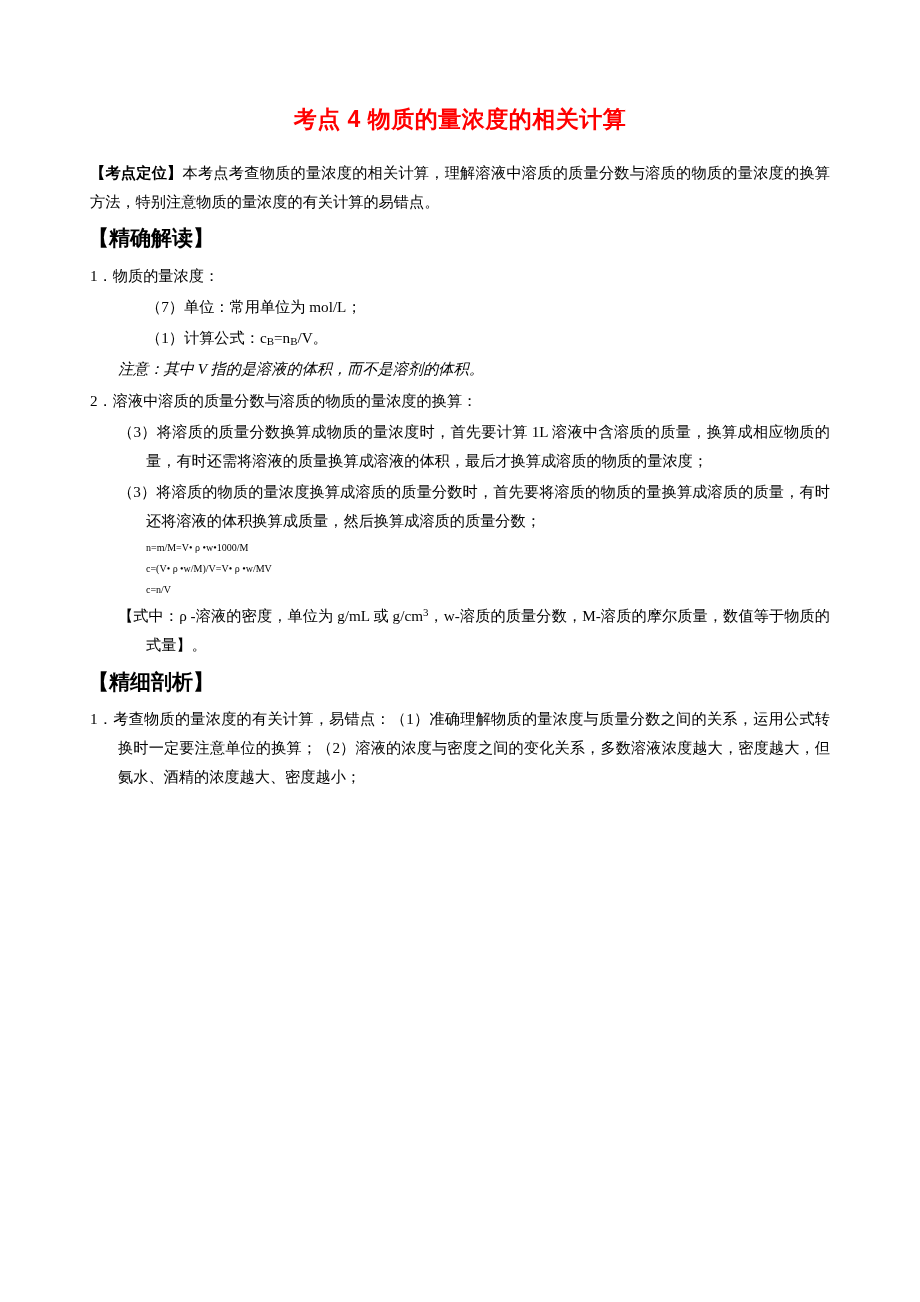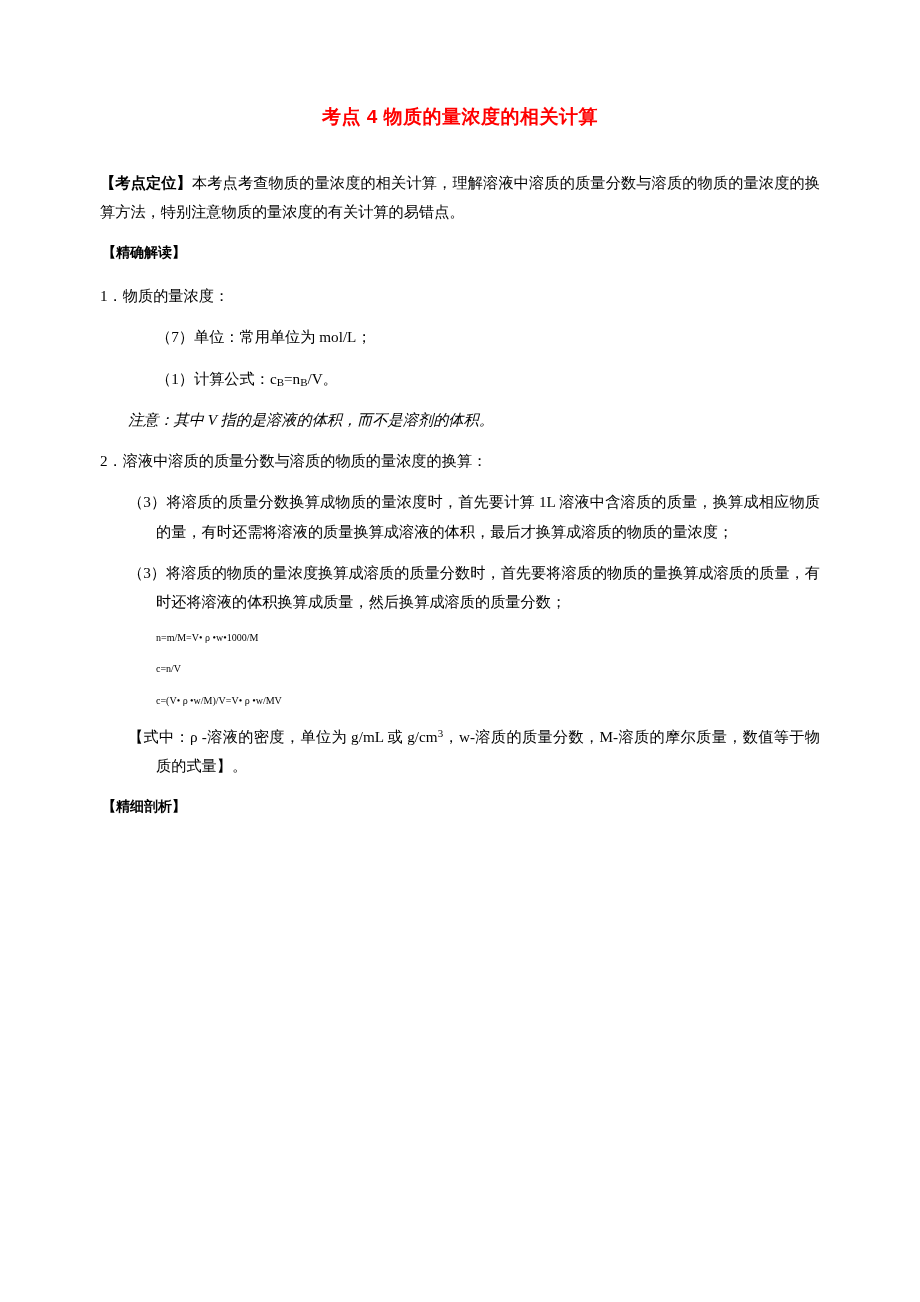--- a/index.html
+++ b/index.html
@@ -25,47 +25,47 @@
     margin: 0;
     padding: 0;
     position: absolute;
     left: 0;
     right: 0;
     top: 104px;
     text-align: center;
     color: #FF0000;
     font-family: "Liberation Sans", "DejaVu Sans", sans-serif;
     font-weight: bold;
-    font-size: 19px;
+    font-size: 23px;
     letter-spacing: 0.5px;
   }
   .body-area {
     position: absolute;
     left: 88px;
     top: 156px;
     width: 744px;
   }
   p {
-    margin: 12px;
+    margin: 2px;
     font-size: 15.2px;
     line-height: 1.92;
     text-align: justify;
     text-justify: inter-ideograph;
   }
   .lead {
     font-family: "Liberation Sans", "DejaVu Sans", sans-serif;
     font-weight: bold;
     font-size: 15.2px;
   }
   .section-head {
-    font-family: Liberation Serif, serif;
+    font-family: Liberation Sans, sans-serif;
     font-weight: bold;
-    font-size: 14px;
+    font-size: 21px;
     line-height: 1.92;
-    margin: 14px;
+    margin: 0;
   }
   .hang-1 {
     padding-left: 28px;
     text-indent: -28px;
   }
   .indent-1 {
     padding-left: 28px;
     font-style: italic;
   }
   .indent-2 {
@@ -121,26 +121,29 @@
     <p class="hang-1">
       <span>2．</span><span>溶液中溶质的质量分数与溶质的物质的量浓度的换算：</span>
     </p>
 
     <p class="indent-sub">（3）将溶质的质量分数换算成物质的量浓度时，首先要计算 1L 溶液中含溶质的质量，换算成相应物质的量，有时还需将溶液的质量换算成溶液的体积，最后才换算成溶质的物质的量浓度；</p>
 
     <p class="indent-sub">（3）将溶质的物质的量浓度换算成溶质的质量分数时，首先要将溶质的物质的量换算成溶质的质量，有时还将溶液的体积换算成质量，然后换算成溶质的质量分数；</p>
 
     <p class="formula">n=m/M=V• ρ •w•1000/M</p>
 
+    <p class="formula">c=(V• ρ •w/M)/V=V• ρ •w/MV</p>
+
     <p class="formula">c=n/V</p>
-
-    <p class="formula">c=(V• ρ •w/M)/V=V• ρ •w/MV</p>
 
     <p class="indent-sub">
       <span>【式中：ρ -溶液的密度，单位为 g/mL 或 g/cm</span><sup>3</sup><span>，w-溶质的质量分数，M-溶质的摩尔质量，数值等于物质的式量】。</span>
     </p>
 
     <p class="section-head">【精细剖析】</p>
 
+    <p class="hang-1">
+      <span>1．</span><span>考查物质的量浓度的有关计算，易错点：（1）准确理解物质的量浓度与质量分数之间的关系，运用公式转换时一定要注意单位的换算；（2）溶液的浓度与密度之间的变化关系，多数溶液浓度越大，密度越大，但氨水、酒精的浓度越大、密度越小；</span>
+    </p>
 
 
   </div>
 </div>
 
 </body></html>

